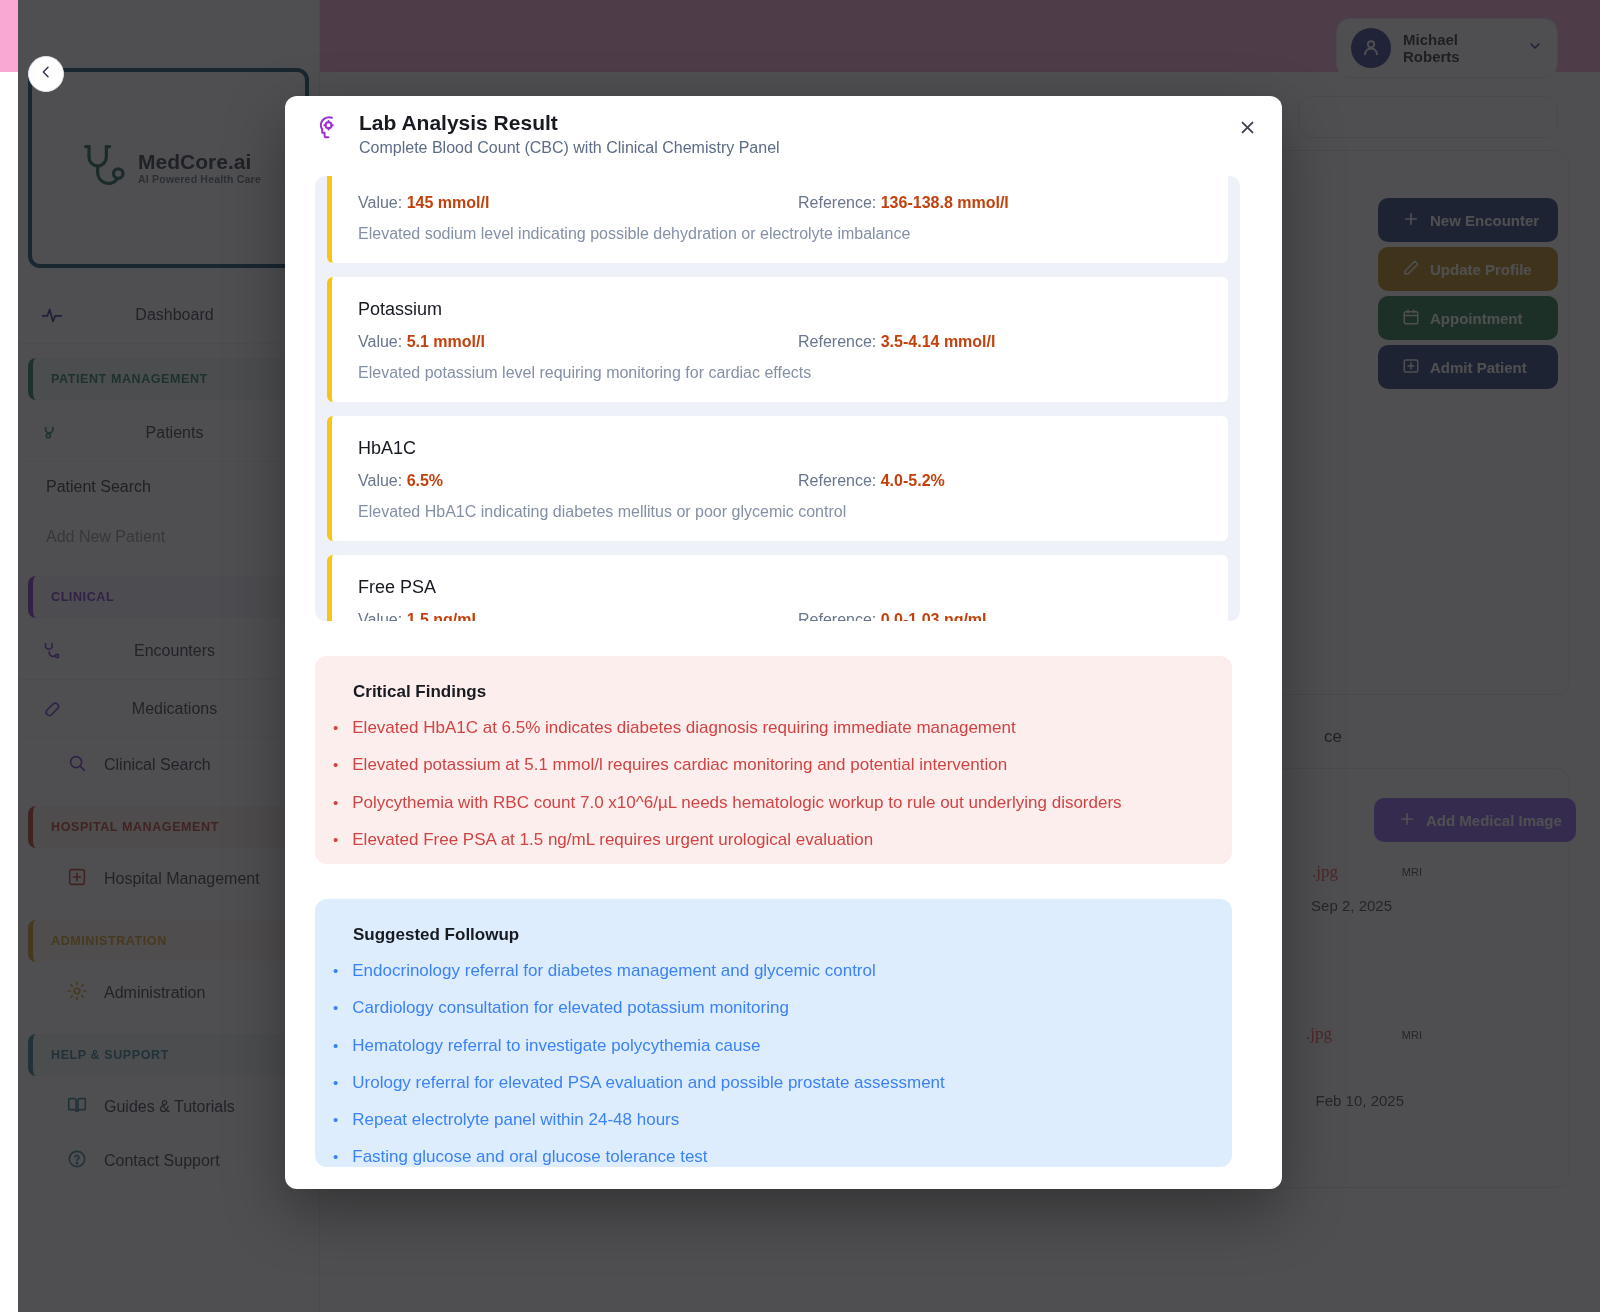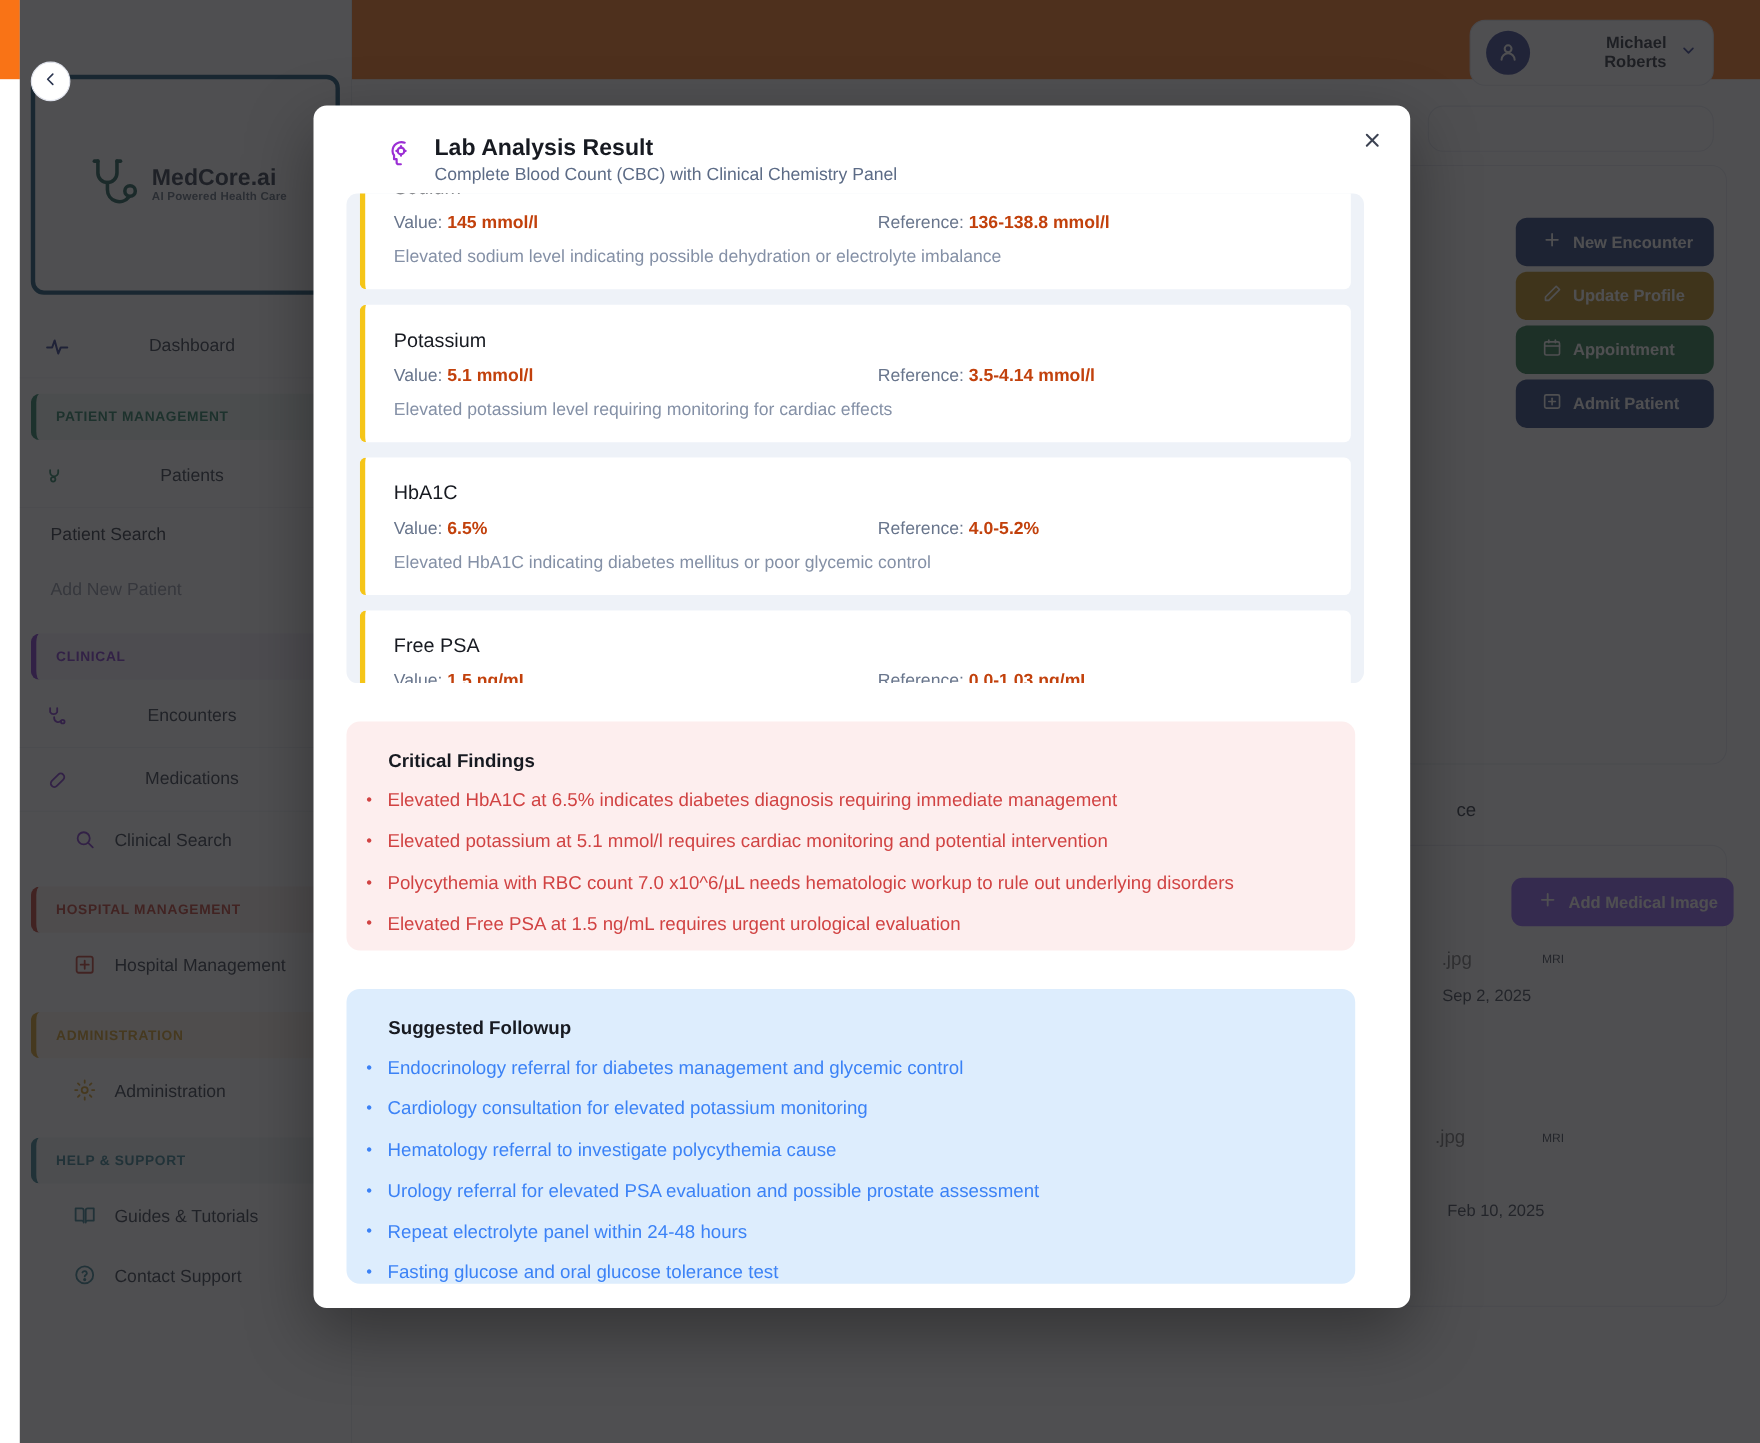--- a/index.html
+++ b/index.html
@@ -17,22 +17,21 @@
   }
   .dim-layer {
     position: absolute; left: 18px; top: 0; right: 0; bottom: 0;
     background: rgba(30,30,32,.78);
     z-index: 50;
   }
 
   
   .topbar {
     position: absolute; left: 0; top: 0; width: 1600px; height: 72px;
-    background: #f97316;
-    text-align: right;
+    background: #f9a8d4;
   }
   .brand {
     position: absolute; left: 48px; top: 28px;
     font-size: 28px; font-weight: 700; color: #27348b;
     letter-spacing: .3px;
   }
   .user-chip {
     position: absolute; right: 42px; top: 18px;
     width: 222px; height: 60px;
     border: 1px solid #e3e6ee; border-radius: 14px;
@@ -96,33 +95,33 @@
   .right-col { position: absolute; right: 0; top: 0; width: 340px; height: 1008px; }
   .panel-card {
     position: absolute; background: #fff;
     border: 1px solid #e6e9f0; border-radius: 14px;
   }
   .act-btn {
     position: absolute; right: 42px; width: 180px; height: 44px;
     border-radius: 10px; color: #fff; font-size: 15px; font-weight: 600;
     display: flex; align-items: center; gap: 10px; padding-left: 24px;
   }
-  .img-row-name { position: absolute; font-size: 17px; color: #737373; }
+  .img-row-name { position: absolute; font-size: 17px; color: #ef4444; font-family: Liberation Serif, serif; }
   .img-row-tag  { position: absolute; font-size: 11px; font-weight: 400; color: #3a4250; }
   .img-row-date { position: absolute; font-size: 15px; color: #3a4250; }
 
   
   .modal {
     position: absolute; left: 285px; top: 96px;
     width: 997px; height: 1093px;
     background: #ffffff; border-radius: 12px;
     z-index: 100; overflow: hidden;
     box-shadow: 0 22px 60px rgba(0,0,0,.35);
   }
-  .modal-head { position: relative; padding: 26px 30px 10px 30px; display: flex; gap: 16px; margin-left: 36px; }
+  .modal-head { position: relative; padding: 14px 30px 10px 30px; display: flex; gap: 16px; }
   .head-text-title { font-size: 21px; font-weight: 700; color: #171a21; line-height: 1.25; }
   .head-text-sub { font-size: 16px; color: #5c6b86; margin-top: 3px; }
   .close-x {
     position: absolute; right: 22px; top: 18px;
     width: 26px; height: 26px; display: flex; align-items: center; justify-content: center;
     color: #3c4252; font-size: 20px; line-height: 1;
   }
 
   .results-scroll {
     position: absolute; left: 30px; top: 80px; width: 925px; height: 445px;

